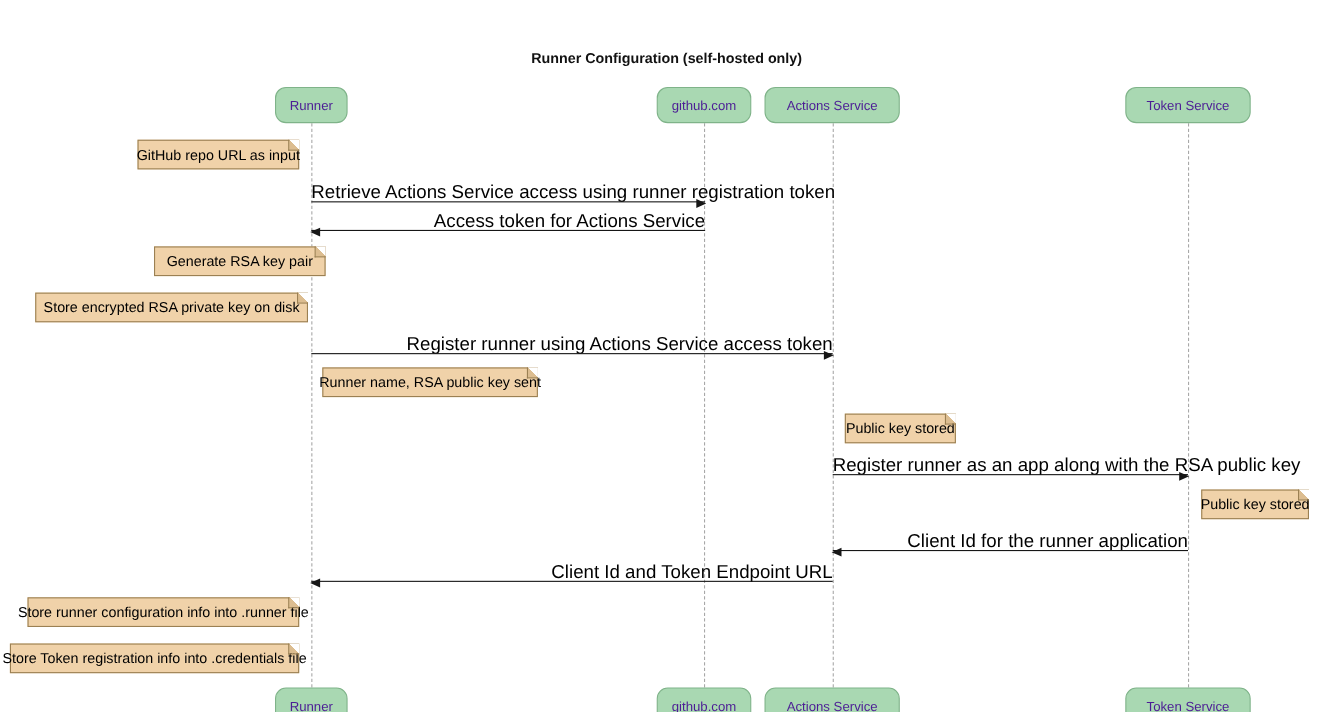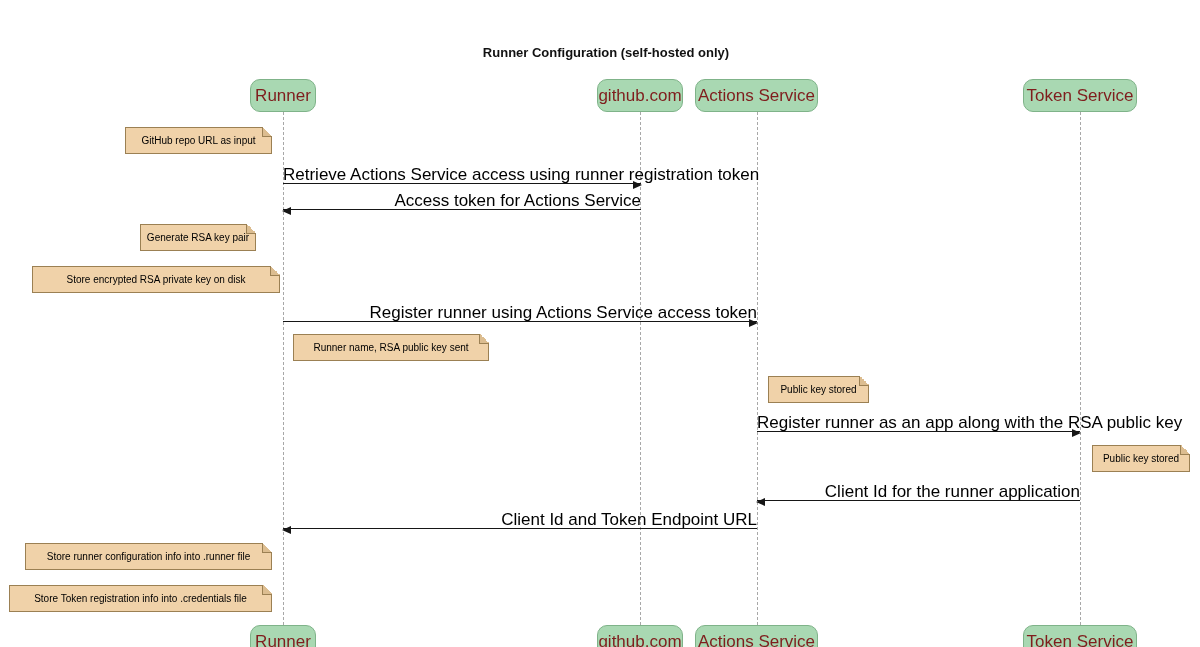--- a/index.html
+++ b/index.html
@@ -32,28 +32,28 @@
   .lifeline {
     position:absolute; top:77px; height:513px; width:0;
     border-left:1px dashed var(--lifeline);
   }
   .participant {
     position:absolute; height:33px;
     background:var(--participant-fill);
     border:1px solid var(--participant-border);
     border-radius:10px;
     display:flex; align-items:center; justify-content:center;
-    font-size:17px; color:#7f1d1d;text-align:right;
+    font-size:12px; color:#4c1d95;text-align:right;
   }
   .note {
     position:absolute; height:27px;
     background:var(--note-fill);
     border:1px solid var(--note-border);
     display:flex; align-items:center; justify-content:center;
-    font-size:10px; color:#000;
+    font-size:13px; color:#000;
     white-space:nowrap;
   }
   .fold {
     position:absolute; top:-1px; right:-1px;
     width:10px; height:10px;
     background:linear-gradient(to bottom left, var(--background) 50%, var(--note-fold) 50%);
     border-left:1px solid var(--note-border);
     border-bottom:1px solid var(--note-border);
   }
   .message { position:absolute; }
@@ -93,21 +93,21 @@
 
   <div class="participant" style="left:250px;  top:590px; width:66px;">Runner</div>
   <div class="participant" style="left:597px;  top:590px; width:86px;">github.com</div>
   <div class="participant" style="left:695px;  top:590px; width:123px;">Actions Service</div>
   <div class="participant" style="left:1023px; top:590px; width:114px;">Token Service</div>
 
   <div class="note" style="left:125px; top:92px;  width:147px;">
     <span>GitHub repo URL as input</span>
       <i class="fold"></i>
   </div>
-  <div class="note" style="left:140px; top:189px; width:116px;">
+  <div class="note" style="left:140px; top:189px; width:156px;">
     <span>Generate RSA key pair</span>
       <i class="fold"></i>
   </div>
   <div class="note" style="left:32px;  top:231px; width:248px;">
     <span>Store encrypted RSA private key on disk</span>
       <i class="fold"></i>
   </div>
   <div class="note" style="left:293px; top:299px; width:196px;align-items:center;">
     <span>Runner name, RSA public key sent</span>
       <i class="fold"></i>

